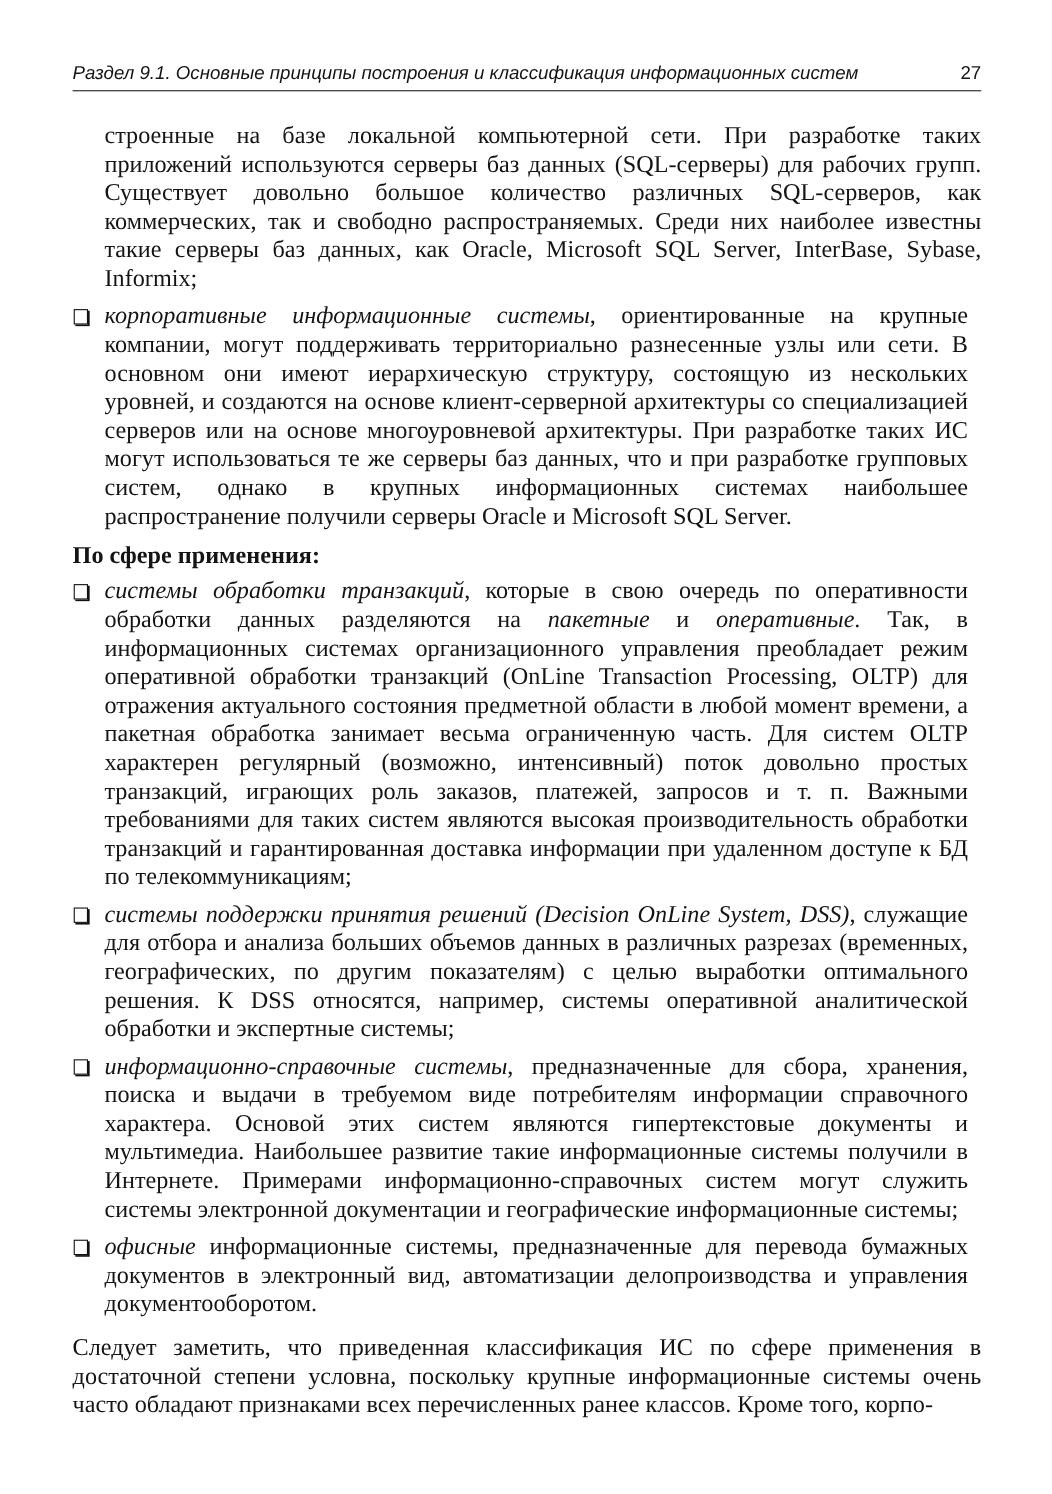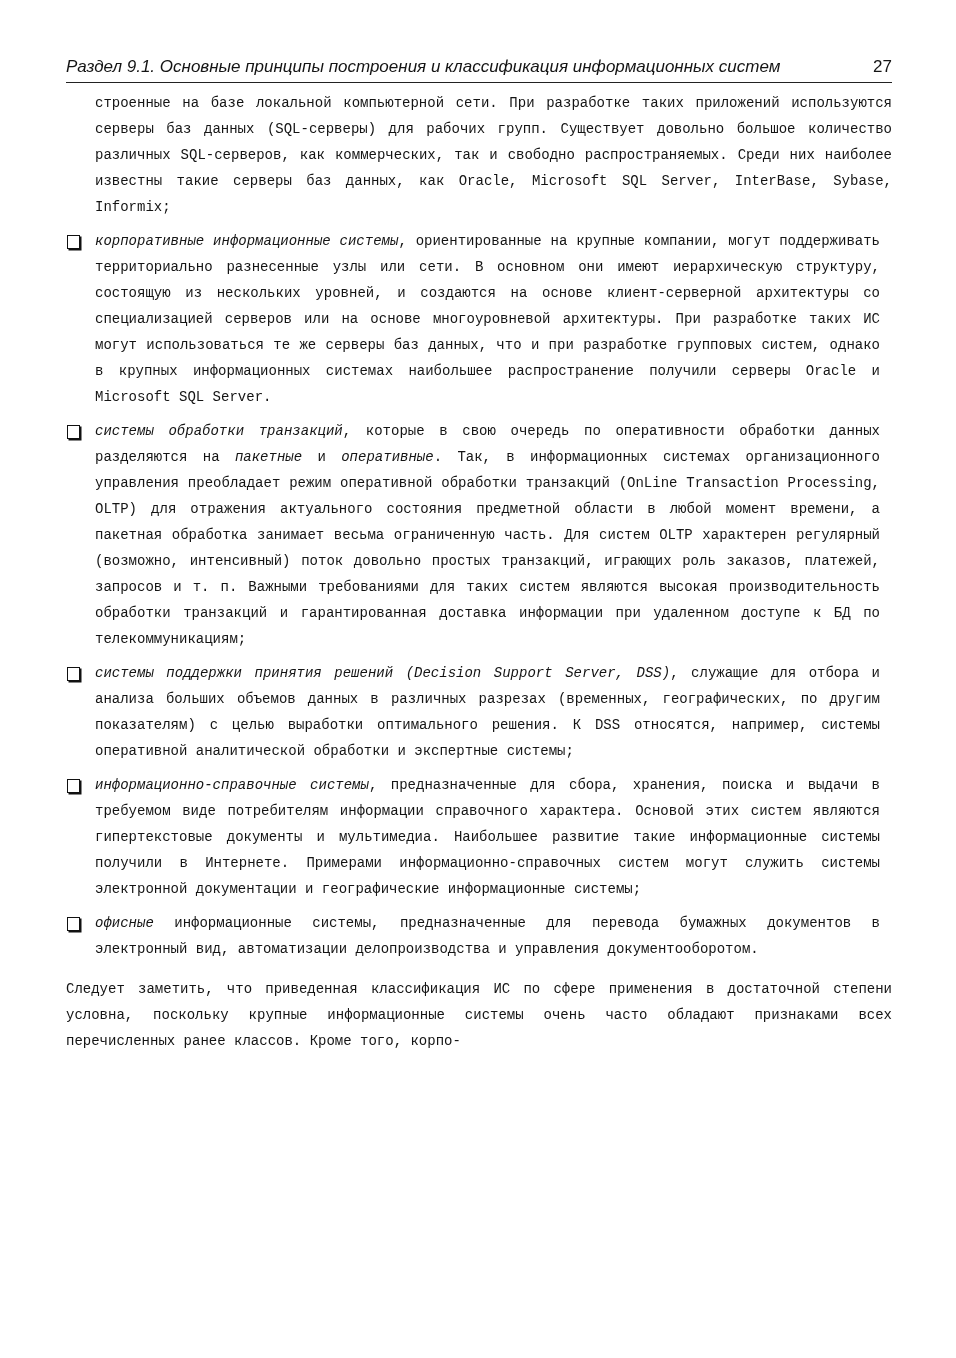--- a/index.html
+++ b/index.html
@@ -6,22 +6,22 @@
   body { width: 956px; height: 1358px; position: relative; overflow: hidden; color: #141414; }
   .page { position: absolute; left: 0; top: 0; width: 956px; height: 1358px; }
   .running-head {
     position: absolute; left: 66px; top: 56px; width: 826px;
     font-family: "Liberation Sans", sans-serif; font-style: italic; font-size: 17px;
     line-height: 22px; display: flex; justify-content: space-between;
     border-bottom: 1.5px solid #222; padding-bottom: 4px;
   }
   .running-head .num { font-style: normal; }
   .body-text {
-    position: absolute; left: 66px; top: 90px; width: 826px;
-    font-family: Liberation Mono, monospace; font-size: 14px; line-height: 26px;
+    position: absolute; left: 66px; top: 110px; width: 826px;
+    font-family: Liberation Serif, serif; font-size: 22px; line-height: 26px;
     text-align: justify;
   }
   .para { margin: 14px 0 8px 0; }
   .cont { margin: 0 0 8px 29px; }
   .item { position: relative; padding-left: 29px; margin: 0 12px 8px 0; }
   .bullet {
     position: absolute; left: 1px; top: 7px; width: 11px; height: 12px;
     border: 1.4px solid #111; box-shadow: 1.5px 1.5px 0 #111; background: #fff;
   }
   .heading { font-weight: bold; margin: 10px 0 6px 0; }
@@ -37,29 +37,30 @@
   </div>
 
   <div class="body-text">
     <p class="cont">строенные на базе локальной компьютерной сети. При разработке таких приложений используются серверы баз данных (SQL-серверы) для рабочих групп. Существует довольно большое количество различных SQL-серверов, как коммерческих, так и свободно распространяемых. Среди них наиболее известны такие серверы баз данных, как Oracle, Microsoft SQL Server, InterBase, Sybase, Informix;</p>
 
     <div class="item">
       <span class="bullet"></span>
       <i>корпоративные информационные системы</i><span>, ориентированные на крупные компании, могут поддерживать территориально разнесенные узлы или сети. В основном они имеют иерархическую структуру, состоящую из нескольких уровней, и создаются на основе клиент-серверной архитектуры со специализацией серверов или на основе многоуровневой архитектуры. При разработке таких ИС могут использоваться те же серверы баз данных, что и при разработке групповых систем, однако в крупных информационных системах наибольшее распространение получили серверы Oracle и Microsoft SQL Server.</span>
     </div>
 
+    <div class="heading">По сфере применения:</div>
 
     <div class="item">
       <span class="bullet"></span>
       <i>системы обработки транзакций</i><span>, которые в свою очередь по оперативности обработки данных разделяются на </span><i>пакетные</i><span> и </span><i>оперативные</i><span>. Так, в информационных системах организационного управления преобладает режим оперативной обработки транзакций (OnLine Transaction Processing, OLTP) для отражения актуального состояния предметной области в любой момент времени, а пакетная обработка занимает весьма ограниченную часть. Для систем OLTP характерен регулярный (возможно, интенсивный) поток довольно простых транзакций, играющих роль заказов, платежей, запросов и т. п. Важными требованиями для таких систем являются высокая производительность обработки транзакций и гарантированная доставка информации при удаленном доступе к БД по телекоммуникациям;</span>
     </div>
 
     <div class="item">
       <span class="bullet"></span>
-      <i>системы поддержки принятия решений (Decision Support Server, DSS)</i><span>, служащие для отбора и анализа больших объемов данных в различных разрезах (временных, географических, по другим показателям) с целью выработки оптимального решения. К DSS относятся, например, системы оперативной аналитической обработки и экспертные системы;</span>
+      <i>системы поддержки принятия решений (Decision OnLine System, DSS)</i><span>, служащие для отбора и анализа больших объемов данных в различных разрезах (временных, географических, по другим показателям) с целью выработки оптимального решения. К DSS относятся, например, системы оперативной аналитической обработки и экспертные системы;</span>
     </div>
 
     <div class="item">
       <span class="bullet"></span>
       <i>информационно-справочные системы</i><span>, предназначенные для сбора, хранения, поиска и выдачи в требуемом виде потребителям информации справочного характера. Основой этих систем являются гипертекстовые документы и мультимедиа. Наибольшее развитие такие информационные системы получили в Интернете. Примерами информационно-справочных систем могут служить системы электронной документации и географические информационные системы;</span>
     </div>
 
     <div class="item">
       <span class="bullet"></span>
       <i>офисные</i><span> информационные системы, предназначенные для перевода бумажных документов в электронный вид, автоматизации делопроизводства и управления документооборотом.</span>

